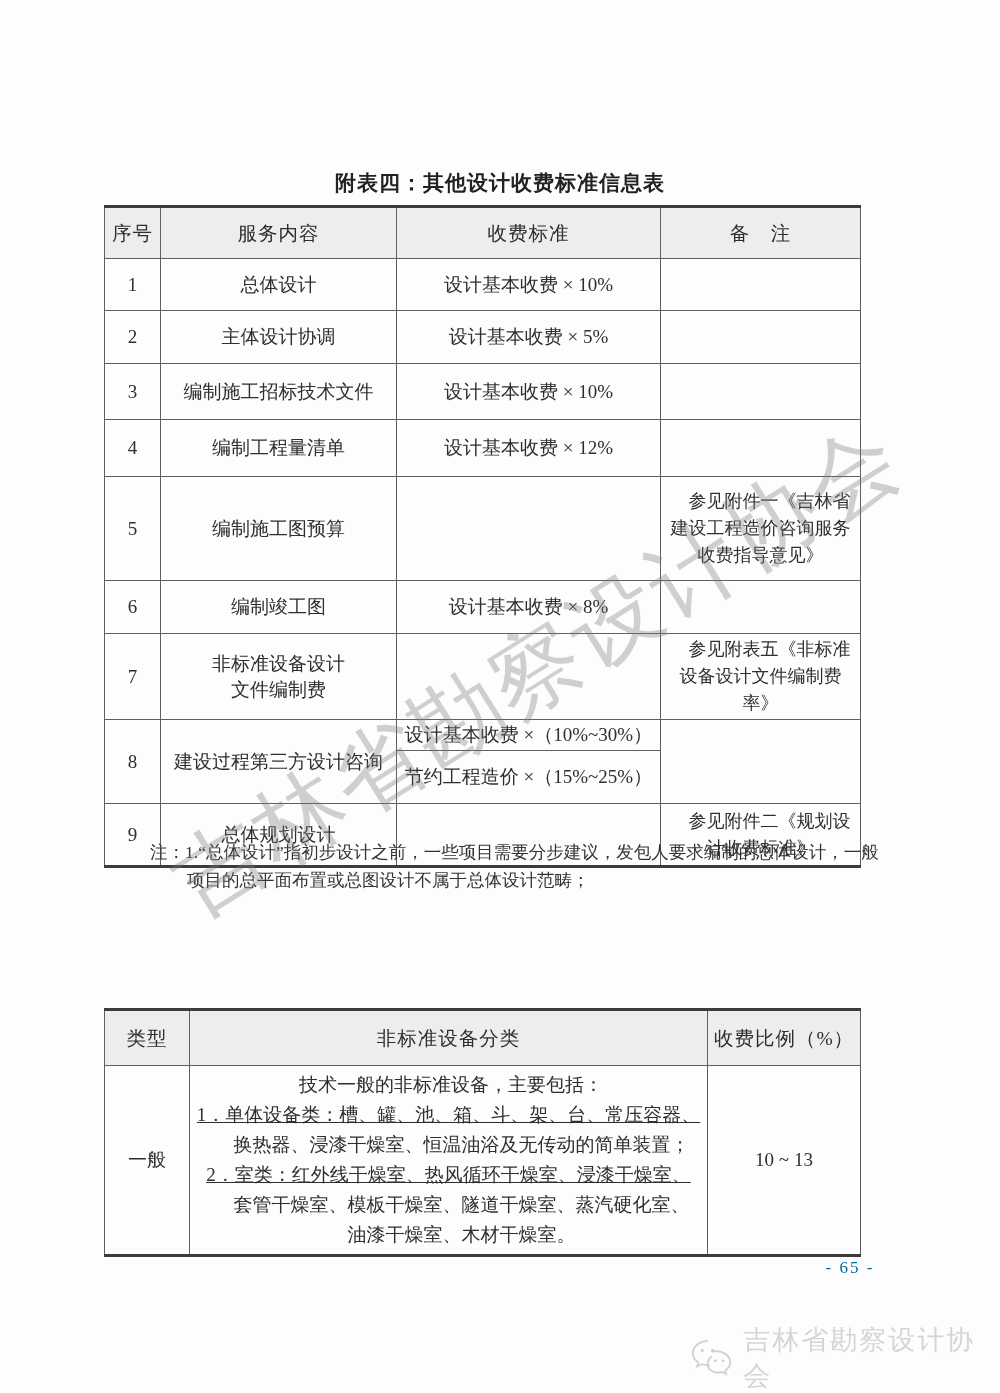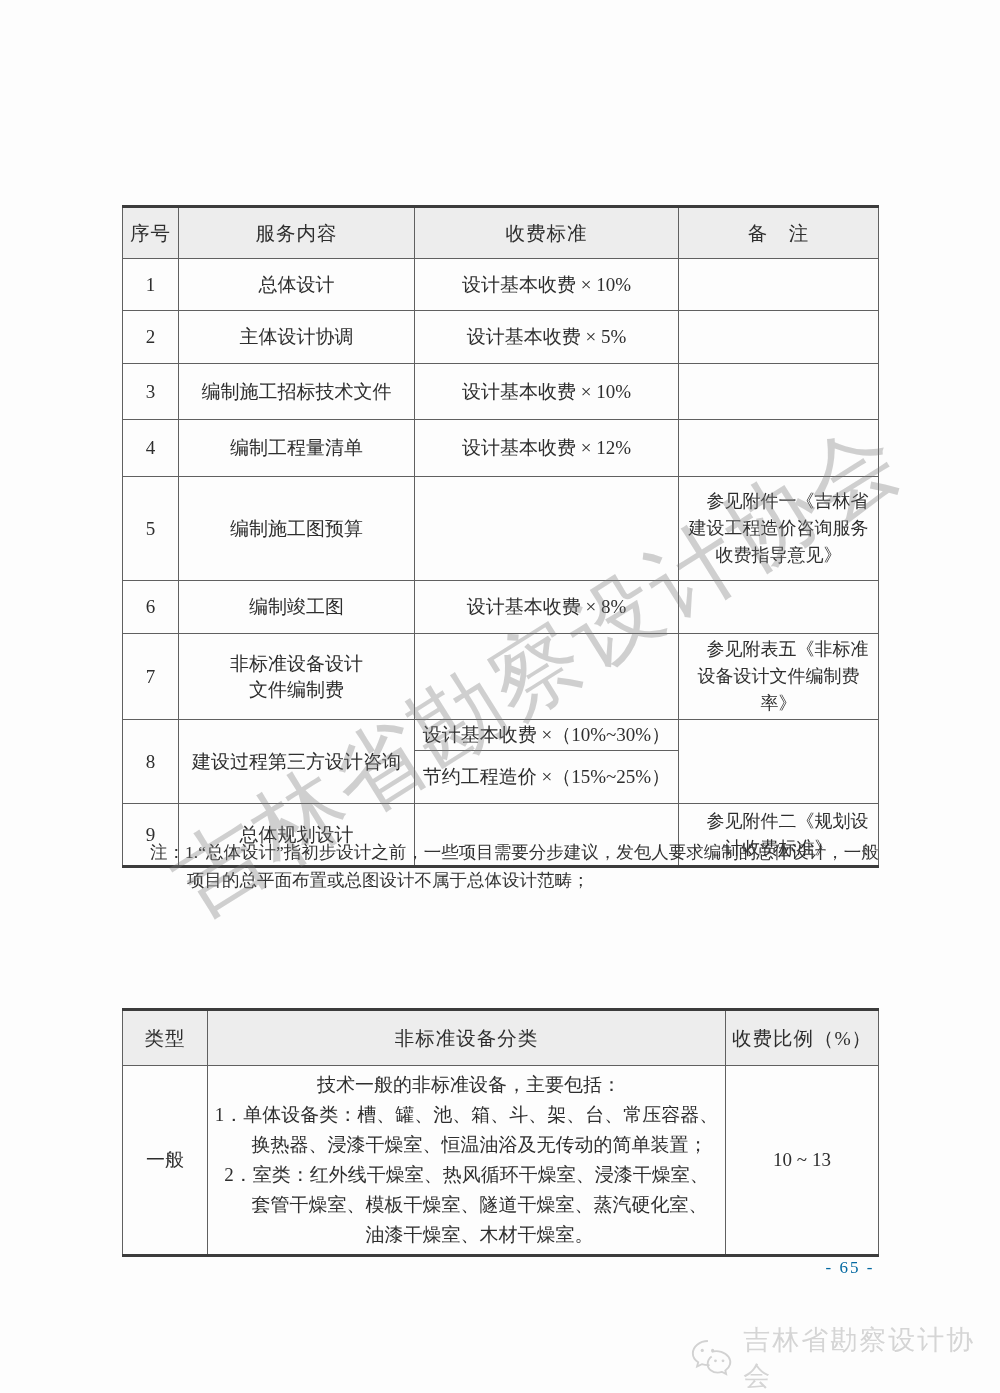--- a/index.html
+++ b/index.html
@@ -12,21 +12,21 @@
   
   .tbl-title{
     position:absolute;left:122px;width:756px;text-align:center;
     font-family:"Liberation Sans","DejaVu Sans",sans-serif;
     font-weight:bold;font-size:21px;color:#222;letter-spacing:1px;
   }
   #title4{top:169px;}
   #title5{top:971px;}
   
   table.doc{
-    position:absolute;left:122px;border-collapse:collapse;table-layout:fixed;
+    position:absolute;left:104px;border-collapse:collapse;table-layout:fixed;
     border-top:3px solid #3c3c3c;border-bottom:3px solid #3c3c3c;
     font-size:19px;color:#2e2e2e;border-radius:7px;
   }
   table.doc td,table.doc th{
     border:1px solid #606060;text-align:center;vertical-align:middle;
     font-weight:normal;padding:2px 4px;overflow:hidden;
   }
   table.doc th{background:#ededed;font-size:19.5px;letter-spacing:1px;}
   #table4{top:205px;width:756px;}
   #table5{top:1008px;width:756px;}
@@ -34,21 +34,21 @@
   td.remark{
     text-align:left;font-size:18px;line-height:27px;
     white-space:pre-line;padding:4px 2px 4px 6px;
   }
   
   td.t5-desc{
     text-align:left;vertical-align:top;
     padding:11px 6px 0 5px;font-size:19px;line-height:30px;
   }
   .dl-intro{margin-left:5px;}
-  .dl-item{margin-left:0;}
+  .dl-item{margin-left:0;text-decoration:underline;}
   .dl-cont{margin-left:26px;}
   
   .notes{
     position:absolute;left:150px;top:838px;width:742px;
     font-size:17.5px;line-height:28px;color:#333;
   }
   .note-1{padding-left:37px;text-indent:-37px;}
   .note-2{margin-left:37px;}
   
   .watermark{
@@ -72,20 +72,21 @@
     font-size:27px;letter-spacing:2px;
     font-family:"Liberation Sans","DejaVu Sans",sans-serif;
     text-shadow:0 1px 0 #fff;
   }
 </style>
 </head>
 <body>
 
 <div class="page">
 
+  <div id="title4" class="tbl-title">附表四：其他设计收费标准信息表</div>
 
   <table id="table4" class="doc">
     <colgroup>
       <col style="width:56px">
         <col style="width:236px">
         <col style="width:264px">
         <col style="width:200px">
     </colgroup>
     <tbody>
         <tr>

